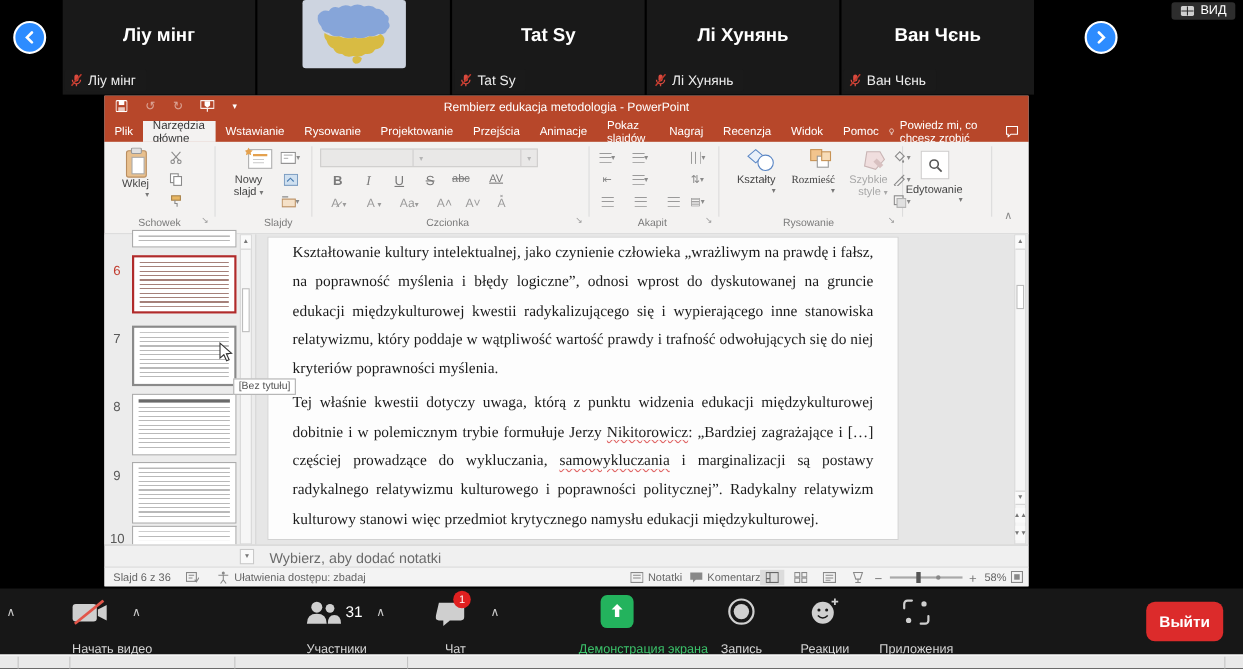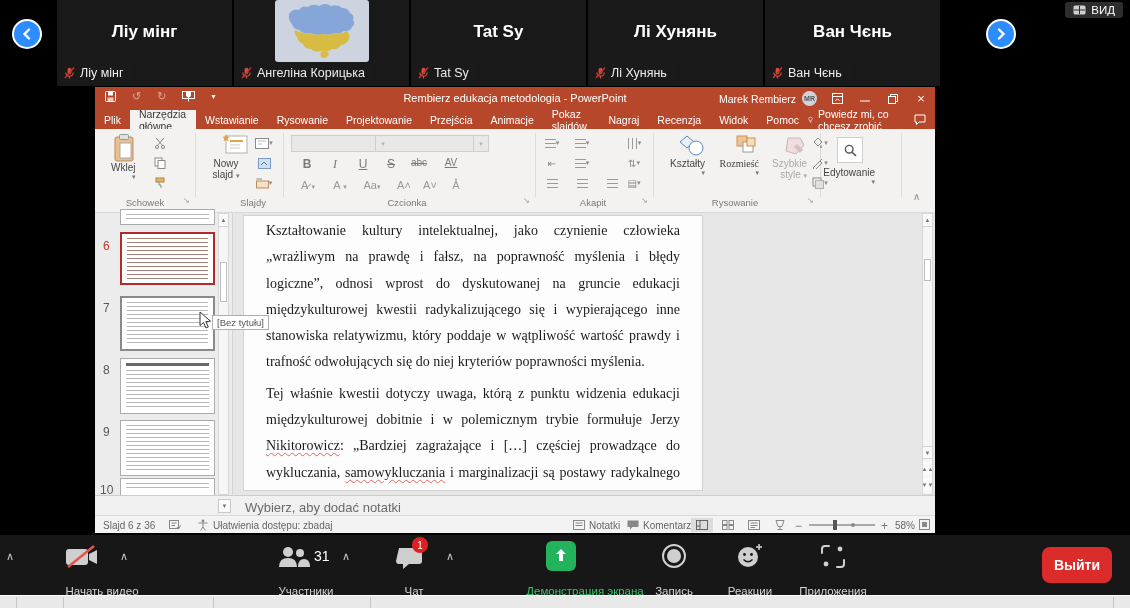--- a/index.html
+++ b/index.html
@@ -56,28 +56,28 @@
   
   #content{position:absolute;left:0;top:126px;width:100%;height:282px;background:#e6e6e6;}
   #thumbpanel{position:absolute;left:0;top:0;width:138px;height:100%;background:#ececec;border-right:1px solid #d5d5d5;}
   .thumb{position:absolute;left:25px;width:95px;background:#fff;border:1px solid #ababab;overflow:hidden;}
   .thumb .tx{margin:4px 5px;height:calc(100% - 8px);
         background:repeating-linear-gradient(to bottom,#b9b9b9 0 1px,transparent 1px 4px);}
   .thumb.sel{border:2px solid #b02b2b;}
   .thumb.sel .tx{background:repeating-linear-gradient(to bottom,#a58079 0 1px,transparent 1px 4px);}
   .thumb.hov{border:2px solid #8a8a8a;}
   .tnum{position:absolute;font-size:12px;color:#595959;}
-  #tooltip{position:absolute;left:117px;top:102px;background:#fff;border:1px solid #b0b0b0;color:#555;
+  #tooltip{position:absolute;left:117px;top:131px;background:#fff;border:1px solid #b0b0b0;color:#555;
            font-size:9.5px;padding:1px 4px;z-index:9;white-space:nowrap;}
   .vscroll{position:absolute;width:11px;background:#f6f6f6;border:1px solid #d8d8d8;}
   .sbtn{position:absolute;left:0;width:100%;height:13px;background:#fafafa;border-bottom:1px solid #d2d2d2;
         color:#777;font-size:6px;display:flex;align-items:center;justify-content:center;}
   .sthumb{position:absolute;left:1px;width:7px;background:#fff;border:1px solid #bdbdbd;}
   #slidearea{position:absolute;left:138px;top:0;right:0;height:100%;}
-  #slide{position:absolute;left:10px;top:2px;width:460px;height:276px;background:#fdfdfd;
+  #slide{position:absolute;left:10px;top:2px;width:574px;height:276px;background:#fdfdfd;
          border:1px solid #d2d2d2;padding:2px 22px;overflow:hidden;}
   #slide p{font-family:"Liberation Serif","DejaVu Serif",serif;font-size:14px;line-height:26.3px;
            color:#1b1b1b;text-align:justify;margin:0;}
   #slide p + p{margin-top:5px;}
   .sp{text-decoration:underline;text-decoration-style:wavy;text-decoration-color:#e06666;text-decoration-thickness:1px;text-underline-offset:2px;}
   #notesrow{position:absolute;left:0;top:408px;width:100%;height:20px;background:#f0f0f0;border-top:1px solid #cdcdcd;}
   #notes-ph{position:absolute;left:150px;top:4px;font-size:13px;color:#6a6a6a;}
   #statusbar{position:absolute;left:0;top:428px;width:100%;height:18px;background:#f3f3f3;border-top:1px solid #dadada;
              color:#666;font-size:10px;}
   .viewbtn{position:absolute;top:2px;width:22px;height:14px;display:flex;align-items:center;justify-content:center;}
@@ -122,29 +122,20 @@
       </div>
     </div>
     <div class="tile">
       <div id="avatar-map" class="abs">
         <svg width="94" height="62" viewBox="0 0 94 62">
           <path d="M14,14 q4,-6 10,-4 q3,-5 9,-3 q5,-4 11,-1 q6,-4 12,0 q7,-2 11,2 q6,0 8,5 q5,2 3,7 q3,4 -1,7 q-2,5 -8,4 q-4,3 -9,2 q-6,3 -12,1 q-7,2 -13,-1 q-7,1 -11,-3 q-6,-1 -7,-6 q-4,-4 -3,-10 z" fill="#7ea0d8" opacity="0.9"></path>
           <path d="M20,30 q6,4 13,3 q7,3 14,1 q8,2 14,-1 q7,1 10,-2 q5,3 3,8 q-2,5 -8,6 q-3,5 -9,4 q-5,4 -11,2 q-6,2 -10,-2 q-6,0 -8,-5 q-5,-2 -6,-7 q-3,-3 -2,-7 z" fill="#d9b832" opacity="0.9"></path>
           <path d="M46,52 q5,-2 8,1 q-1,5 -6,5 q-4,-2 -2,-6 z" fill="#d9b832" opacity="0.9"></path>
         </svg>
       </div>
-      <div class="nameplate">
-        <svg width="11" height="12" viewBox="0 0 11 12">
-            <rect x="3.6" y="0.8" width="3.8" height="6.4" rx="1.9" fill="#D84A3F"></rect>
-            <path d="M1.8,5.5 a3.7,3.7 0 0 0 7.4,0" fill="none" stroke="#D84A3F" stroke-width="1.2"></path>
-            <line x1="5.5" y1="9.2" x2="5.5" y2="11.5" stroke="#D84A3F" stroke-width="1.2"></line>
-            <line x1="1" y1="11" x2="10" y2="0.5" stroke="#c0392b" stroke-width="1.4"></line>
-          </svg>
-        <span>Ангеліна Корицька</span>
-      </div>
     </div>
     <div class="tile">
       <div class="tile-name">Tat Sy</div>
       <div class="nameplate">
         <svg width="11" height="12" viewBox="0 0 11 12">
             <rect x="3.6" y="0.8" width="3.8" height="6.4" rx="1.9" fill="#D84A3F"></rect>
             <path d="M1.8,5.5 a3.7,3.7 0 0 0 7.4,0" fill="none" stroke="#D84A3F" stroke-width="1.2"></path>
             <line x1="5.5" y1="9.2" x2="5.5" y2="11.5" stroke="#D84A3F" stroke-width="1.2"></line>
             <line x1="1" y1="11" x2="10" y2="0.5" stroke="#c0392b" stroke-width="1.4"></line>
           </svg>
@@ -204,43 +195,20 @@
         <span style="color:rgba(255,255,255,.5);font-size:11px;">↺</span>
         <span style="color:rgba(255,255,255,.5);font-size:11px;">↻</span>
         <svg width="13" height="11" viewBox="0 0 13 11">
             <rect x="0.5" y="0.5" width="12" height="7" fill="none" stroke="#fff"></rect>
             <path d="M4,1 h5 v4 l-2.5,2 l-2.5,-2 z" fill="#fff"></path>
             <line x1="6.5" y1="8" x2="6.5" y2="10.5" stroke="#fff"></line>
           </svg>
         <span style="color:#fff;font-size:8px;">▾</span>
       </div>
       <div id="ppt-title">Rembierz edukacja metodologia - PowerPoint</div>
-      <div id="tb-right">
-        <span style="font-size:10.5px;">Marek Rembierz</span>
-        <span id="user-avatar">MR</span>
-        <span class="wc">
-          <svg width="11" height="11" viewBox="0 0 11 11">
-              <rect x="0.5" y="0.5" width="10" height="10" fill="none" stroke="#fff"></rect>
-              <line x1="0.5" y1="3.5" x2="10.5" y2="3.5" stroke="#fff"></line>
-              <polyline points="3.5,7.8 5.5,5.8 7.5,7.8" fill="none" stroke="#fff"></polyline>
-            </svg>
-        </span>
-        <span class="wc">
-          <svg width="10" height="10" viewBox="0 0 10 10">
-              <line x1="0" y1="7" x2="10" y2="7" stroke="#fff"></line>
-            </svg>
-        </span>
-        <span class="wc">
-          <svg width="10" height="10" viewBox="0 0 10 10">
-              <rect x="2.5" y="0.5" width="7" height="7" fill="none" stroke="#fff"></rect>
-              <rect x="0.5" y="2.5" width="7" height="7" fill="#B7472A" stroke="#fff"></rect>
-            </svg>
-        </span>
-        <span class="wc" style="font-size:13px;">×</span>
-      </div>
     </div>
 
     <div id="tabrow">
       <span class="tab">Plik</span>
       <span class="tab active">Narzędzia główne</span>
       <span class="tab">Wstawianie</span>
       <span class="tab">Rysowanie</span>
       <span class="tab">Projektowanie</span>
       <span class="tab">Przejścia</span>
       <span class="tab">Animacje</span>

